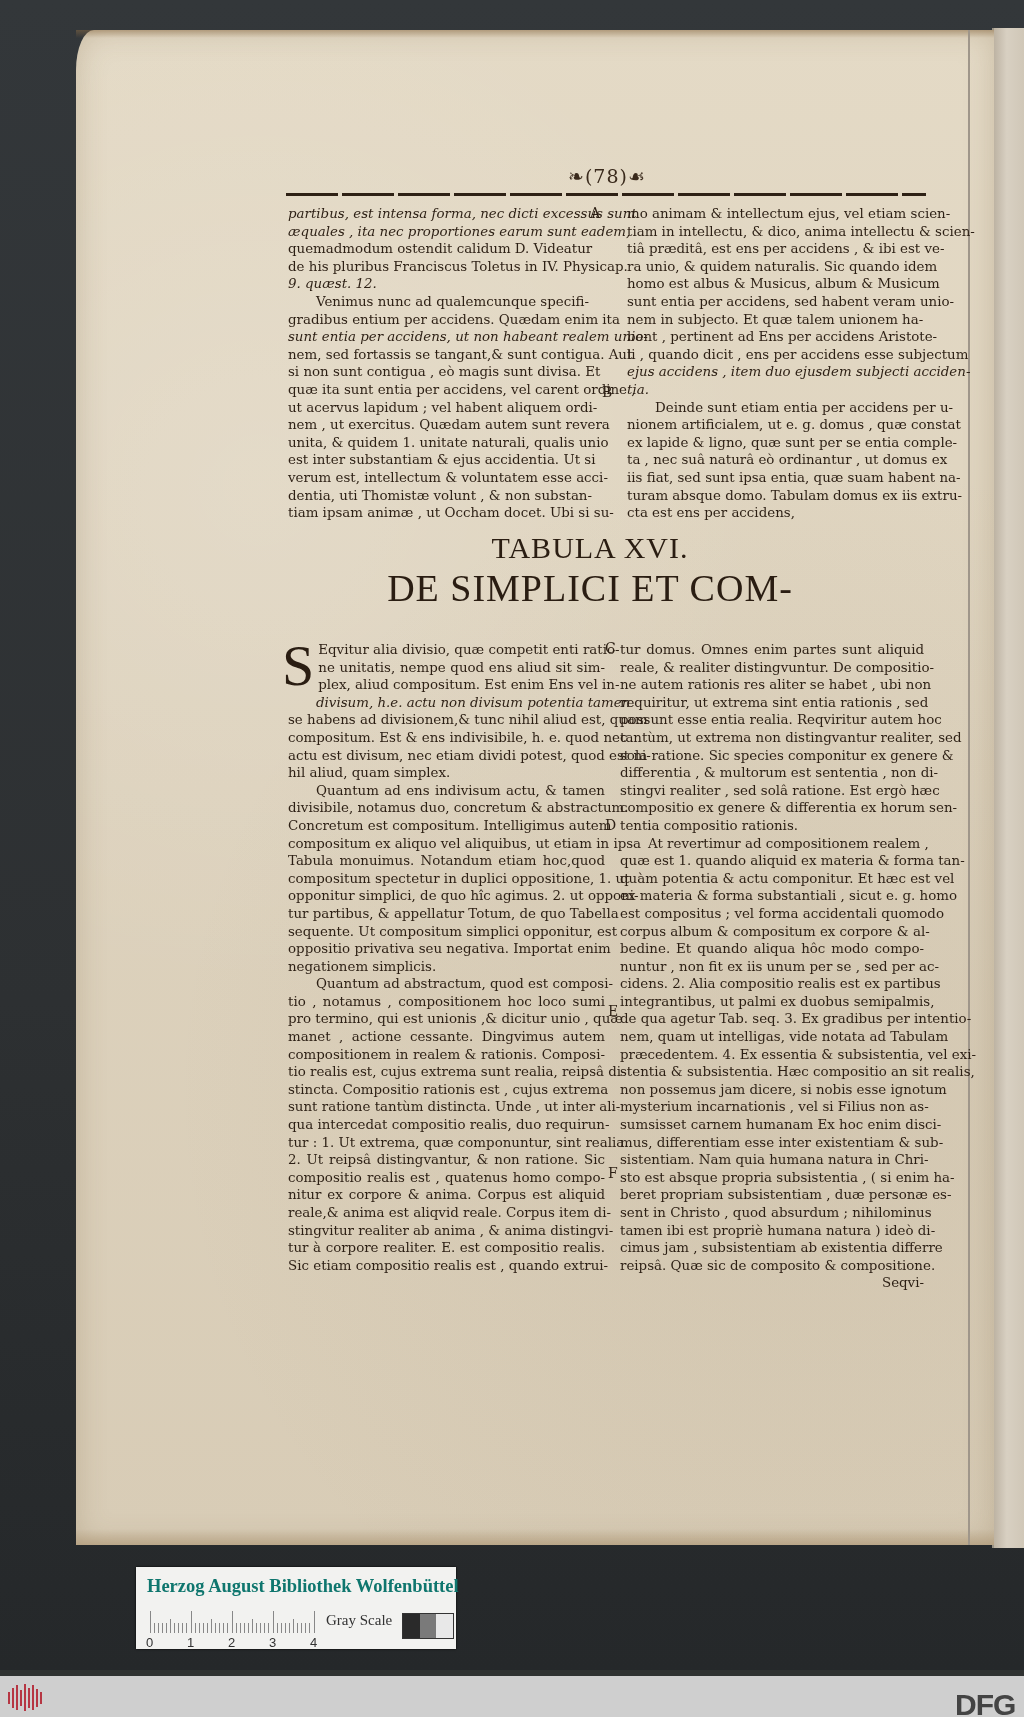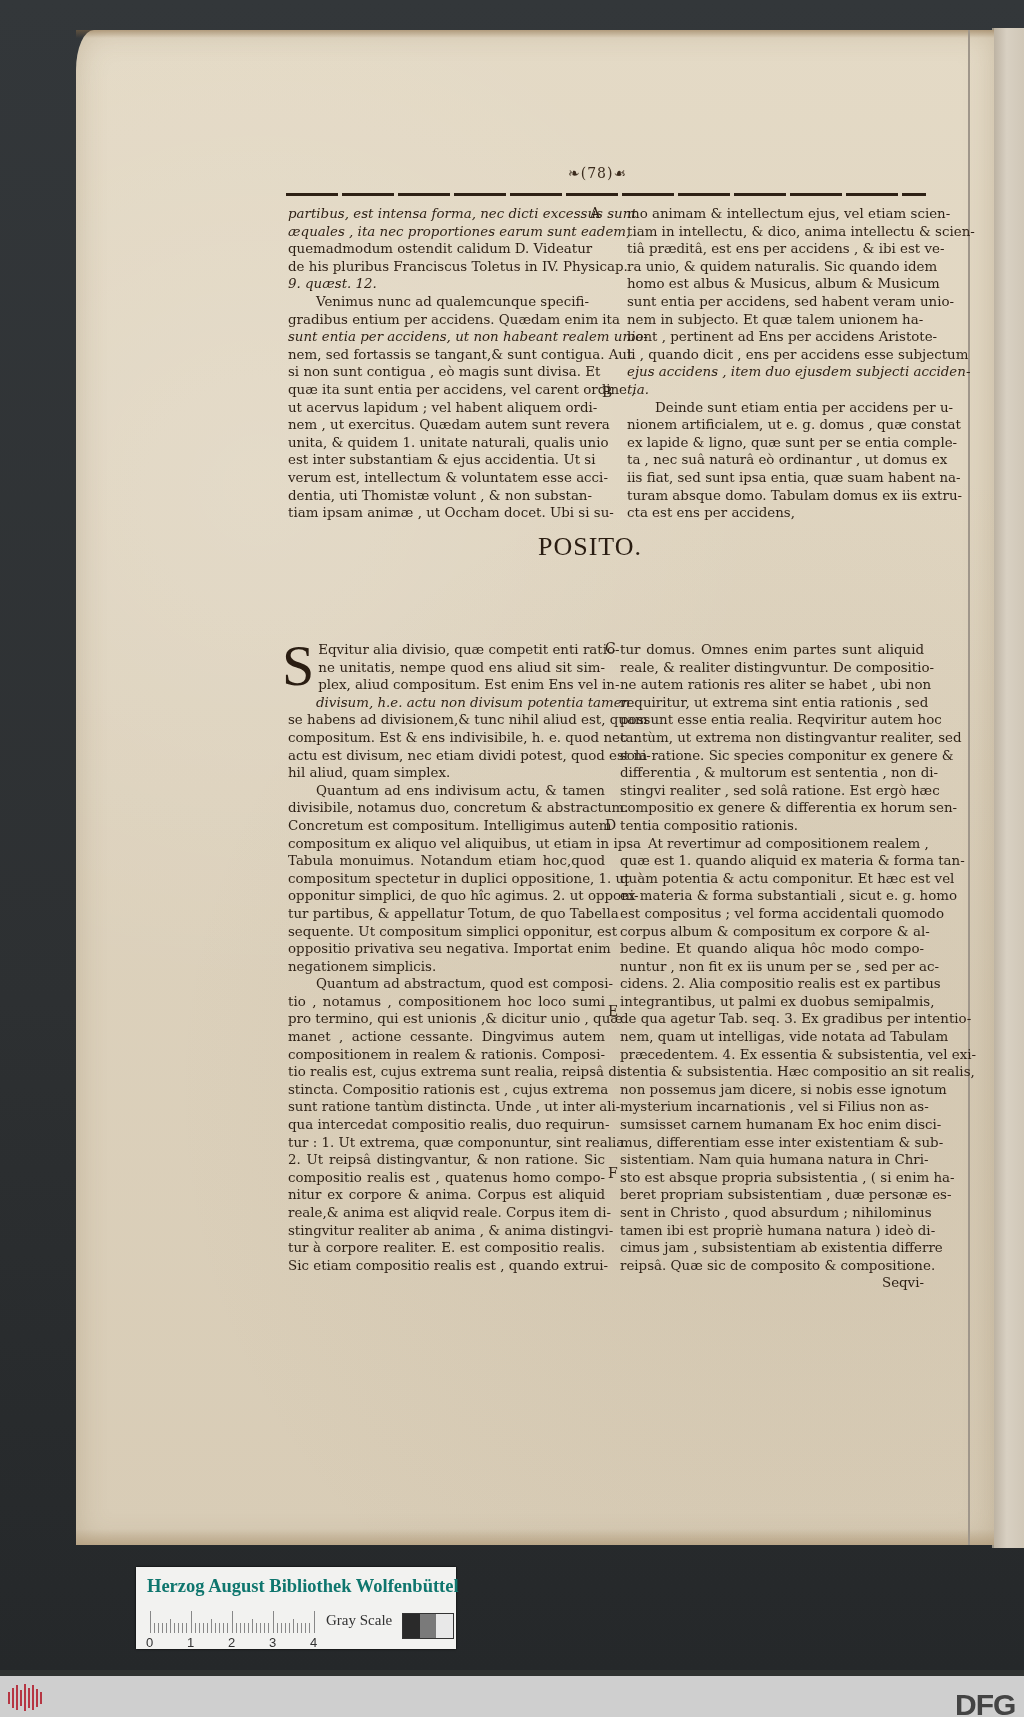--- a/index.html
+++ b/index.html
@@ -35,21 +35,21 @@
   .page::after {
     content:""; position:absolute; left:0; bottom:0; width:100%; height:16px;
     background:linear-gradient(0deg,#a58a64,transparent);
     opacity:0.45;
   }
   .fold {
     position:absolute; left:968px; top:30px; width:2px; height:1515px;
     background:#9f968a;
   }
   .page-number {
-    position:absolute; left:568px; top:165px; font-size:14px; color:#3a2a1c;
+    position:absolute; left:568px; top:165px; font-size:19px; color:#3a2a1c;
     letter-spacing:1px;
   }
   .rule {
     position:absolute; left:286px; top:193px; width:640px; height:3px;
     background:repeating-linear-gradient(90deg,#2e2115 0 52px,transparent 52px 56px);
   }
   .col {
     position:absolute; color:#2c1f14; font-size:13.4px; line-height:17.6px;
     text-align:justify;
   }
@@ -169,21 +169,22 @@
 </div>
 
 <span class="marg" style="left:590px; top:205px;">A</span>
 <span class="marg" style="left:602px; top:384px;">B</span>
 <span class="marg" style="left:605px; top:640px;">C</span>
 <span class="marg" style="left:605px; top:817px;">D</span>
 <span class="marg" style="left:608px; top:1003px;">E</span>
 <span class="marg" style="left:608px; top:1165px;">F</span>
 
 <div class="heading">
-  <div class="h3">POSITO.</div>
+  <div class="h1">TABULA XVI.</div>
+  <div class="h2">DE SIMPLICI ET COM-</div>
 </div>
 
 <div class="col left-bot">
   <span class="dropcap">S</span>
   <span class="line">Eqvitur alia divisio, quæ competit enti ratio-</span>
   <span class="line">ne unitatis, nempe quod ens aliud sit sim-</span>
   <span class="line">plex, aliud compositum. Est enim Ens vel in-</span>
   <span class="line ind" style="font-style:italic">divisum, h.e. actu non divisum potentia tamen</span>
   <span class="line">se habens ad divisionem,&amp; tunc nihil aliud est, quam</span>
   <span class="line">compositum. Est &amp; ens indivisibile, h. e. quod nec</span>

